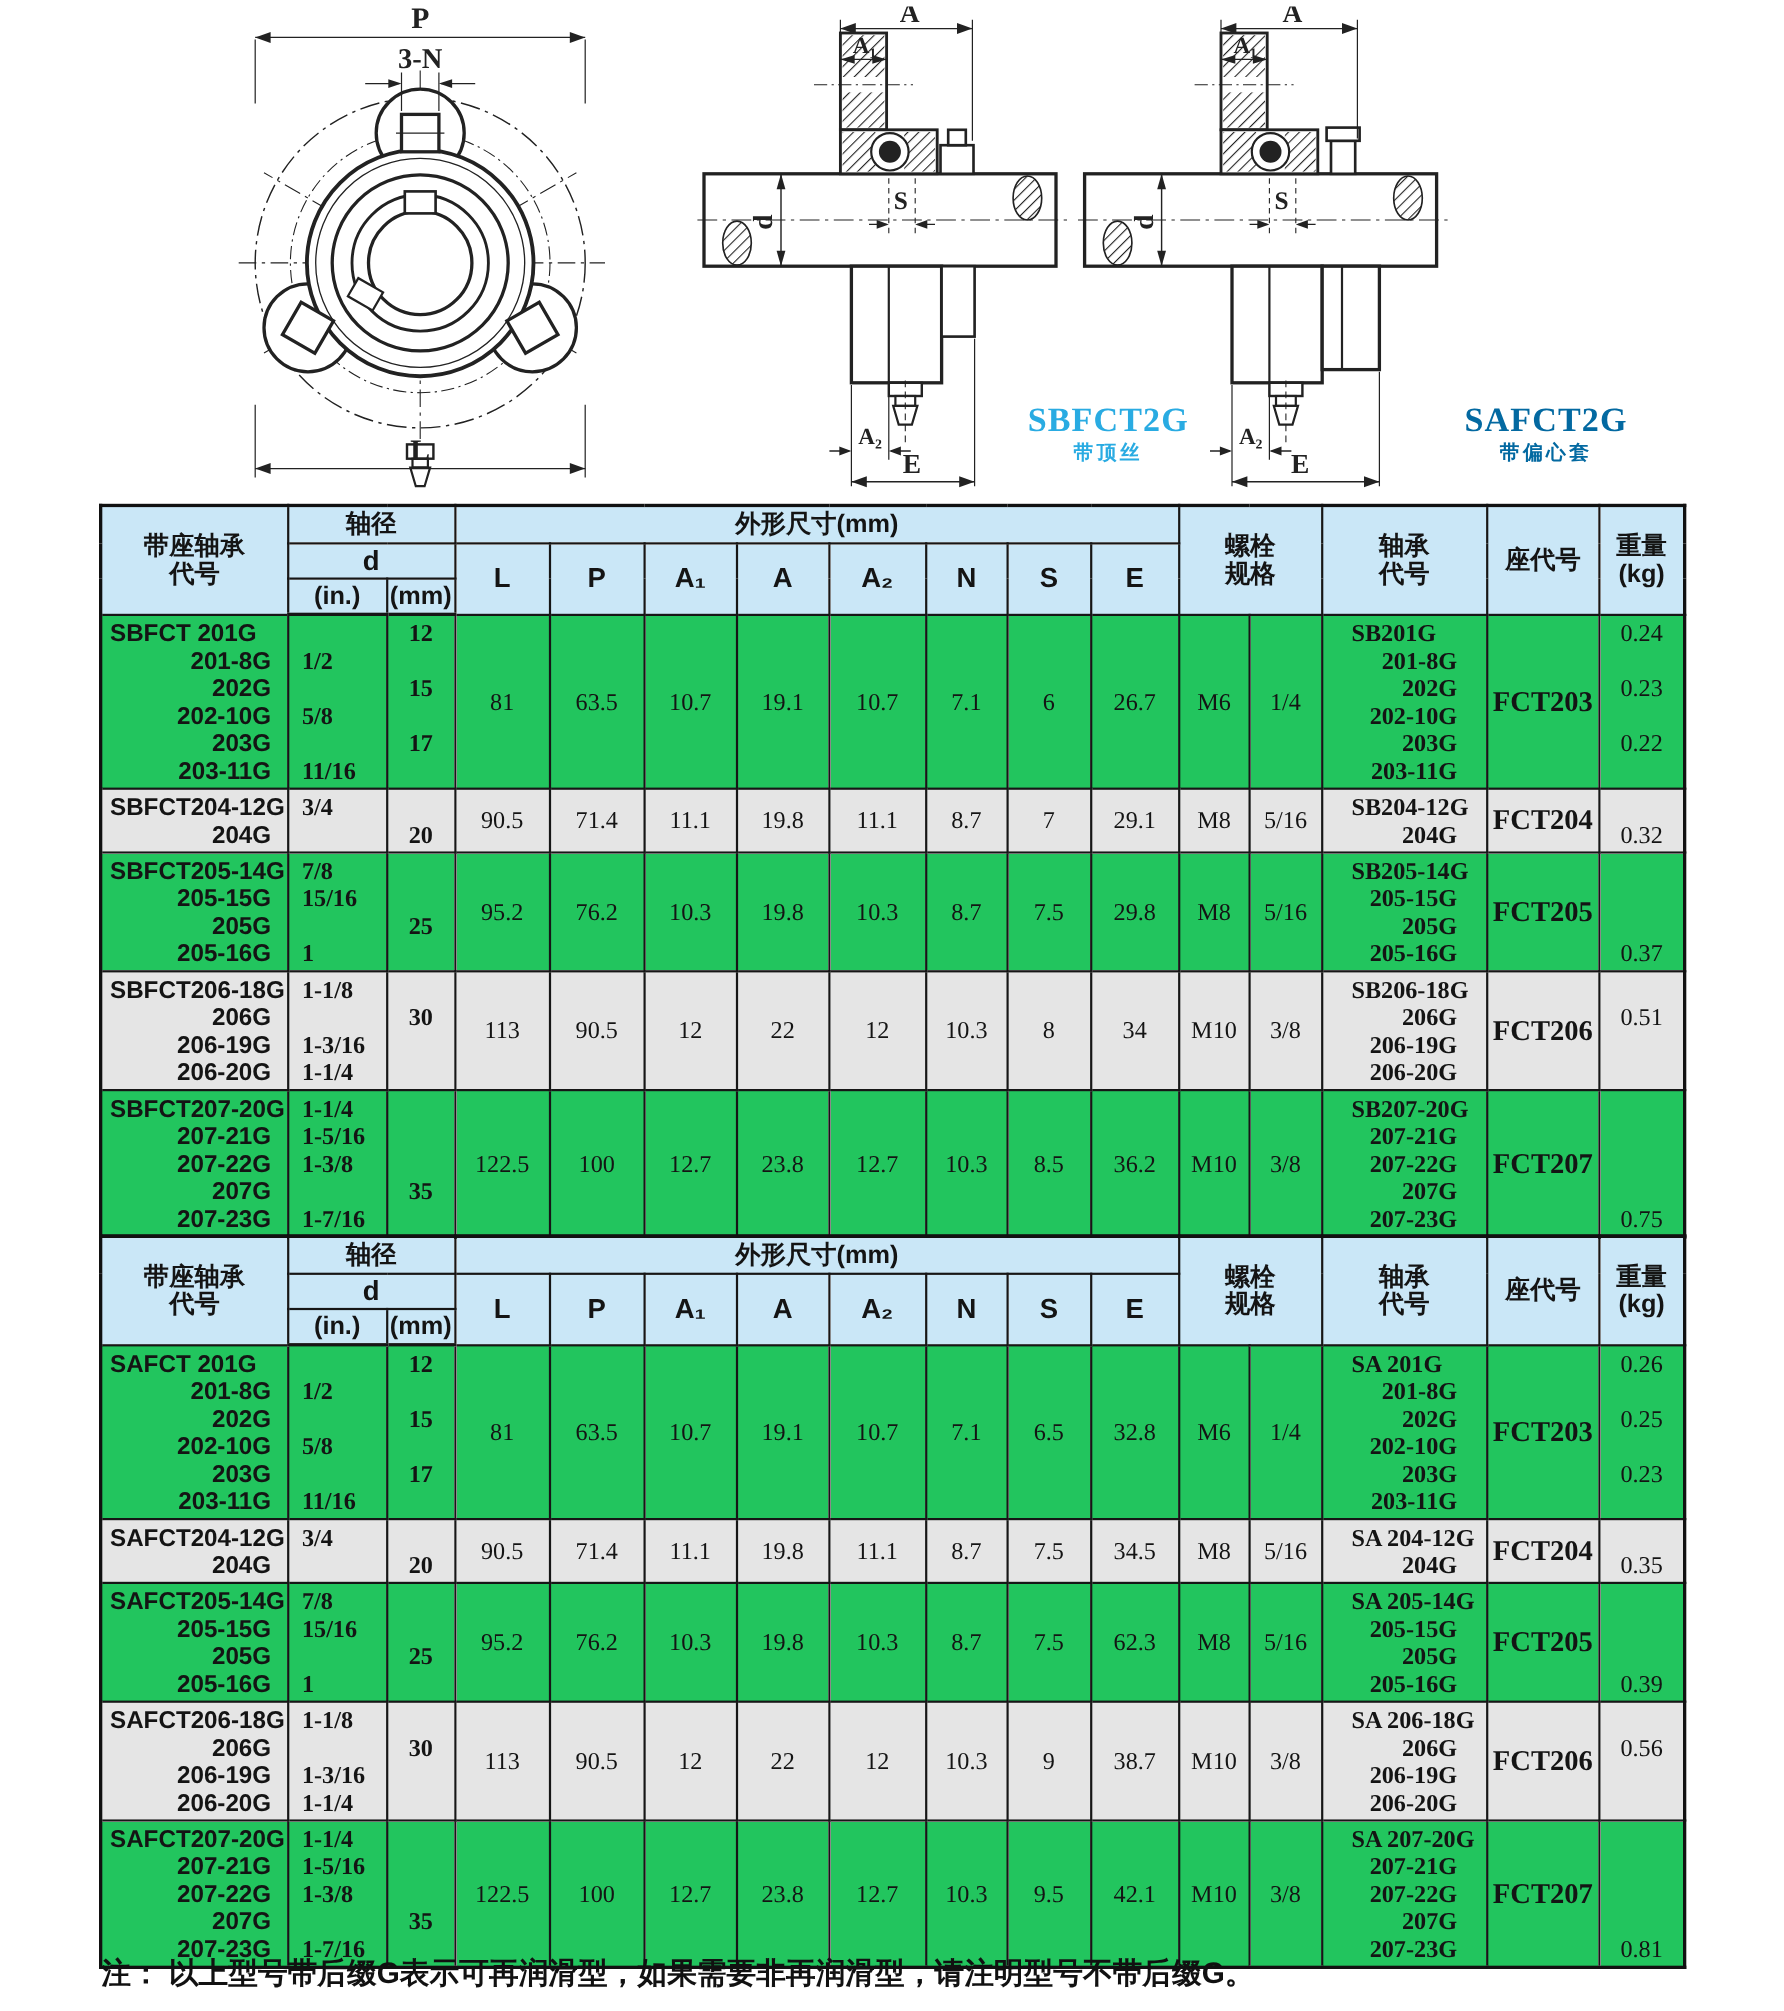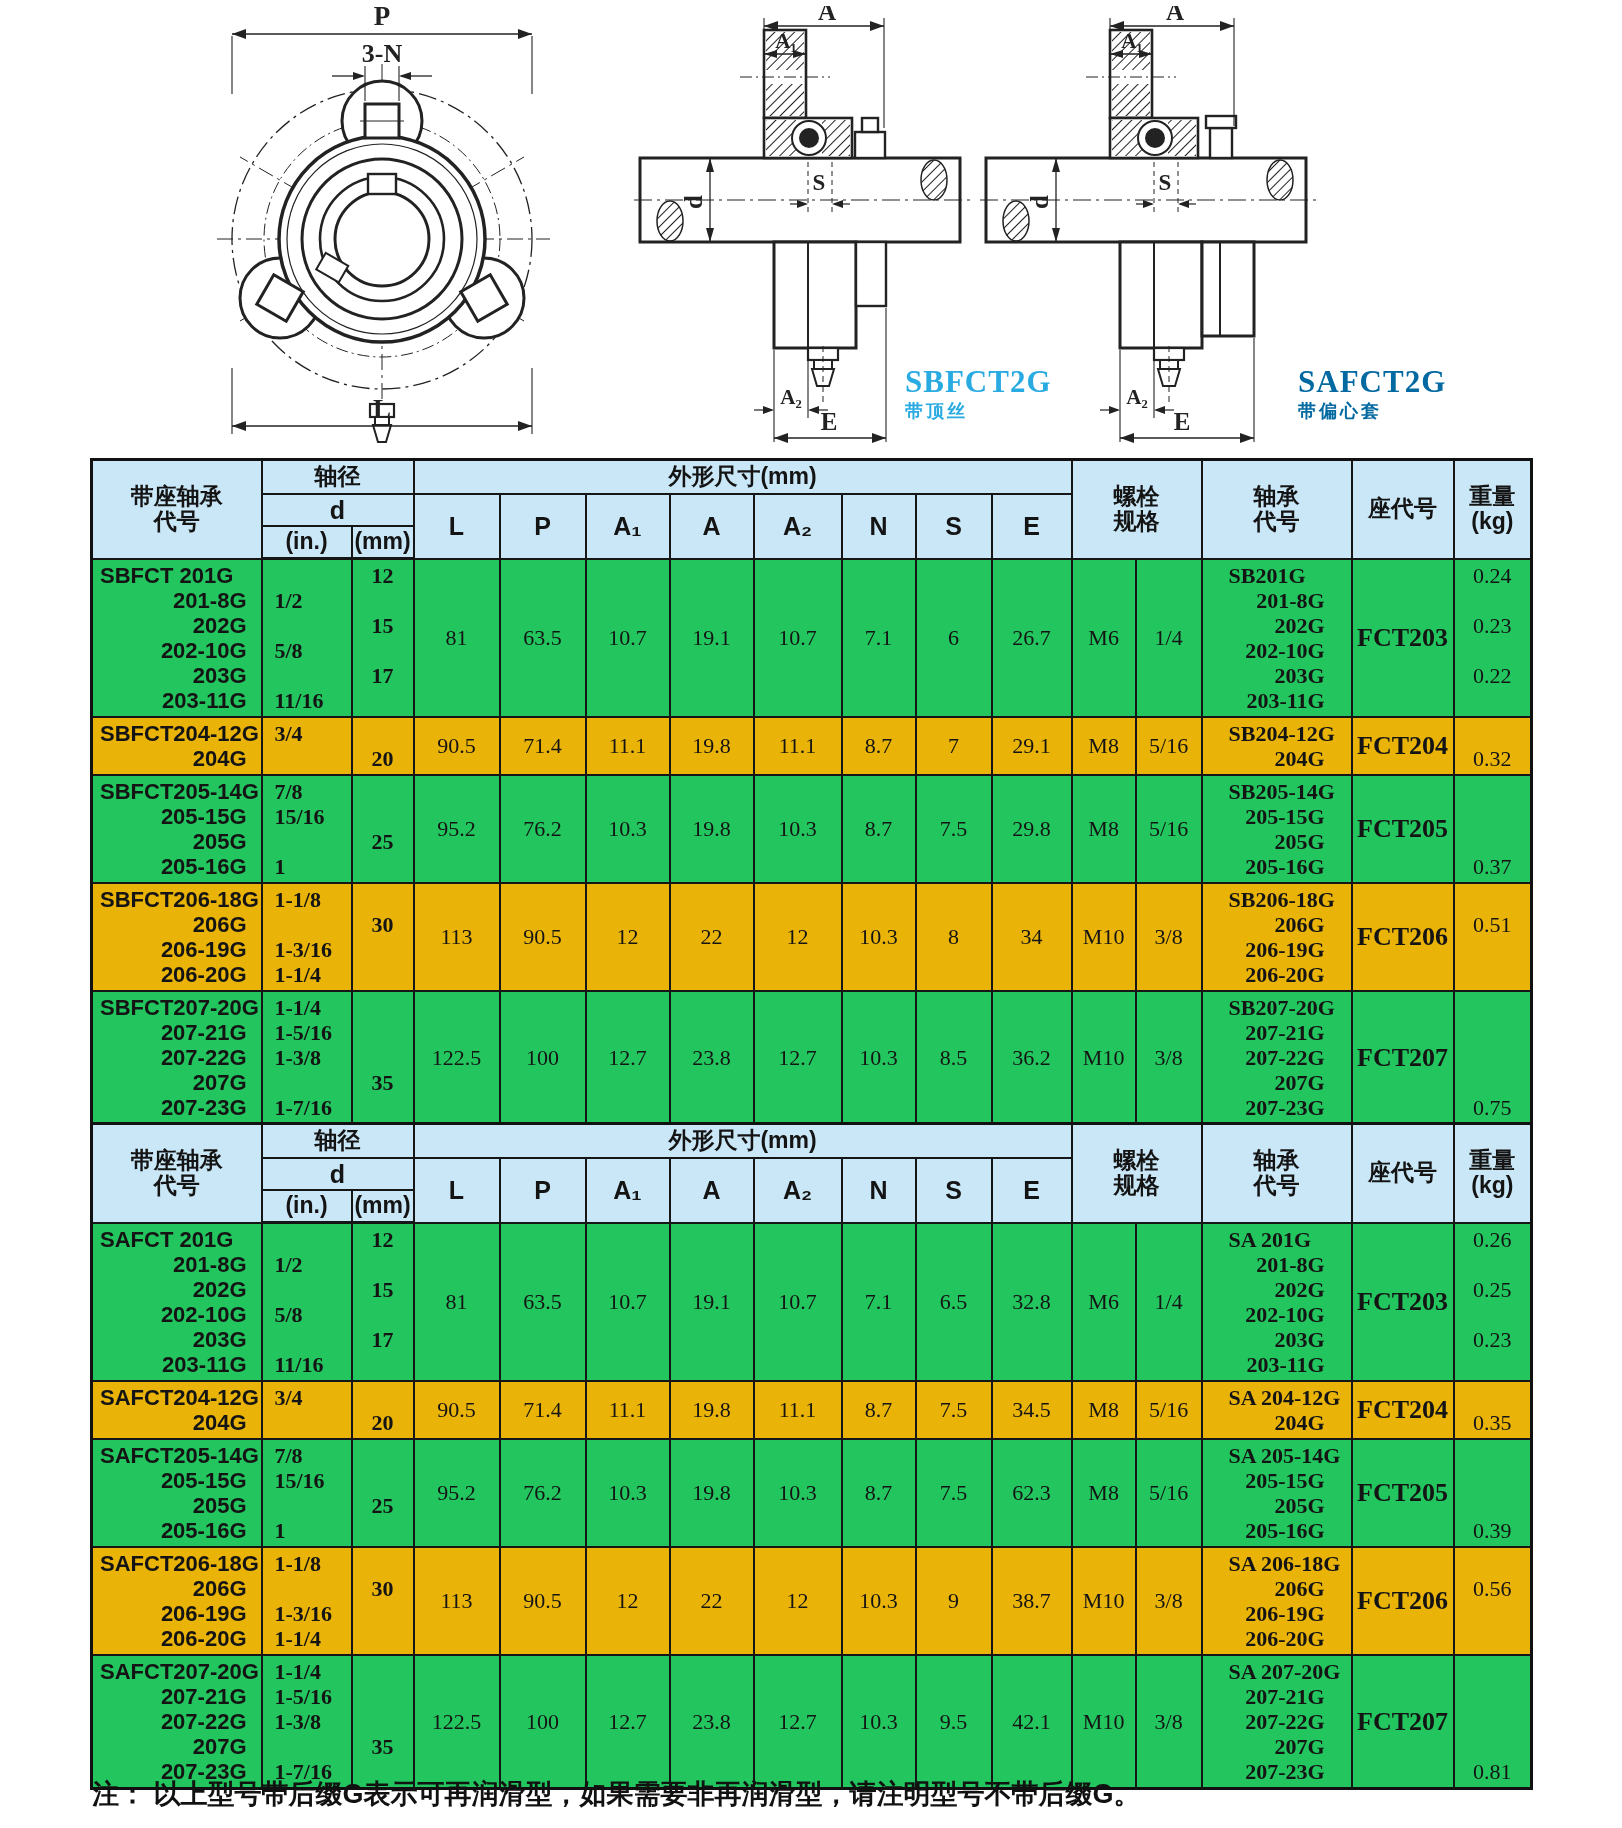--- a/index.html
+++ b/index.html
@@ -1,36 +1,36 @@
 <!DOCTYPE html>
 <html><head>
 <meta charset="utf-8">
 <style>
   html,body{margin:0;padding:0;background:#fff;}
   .page{position:relative;width:1622px;height:1828px;background:#fff;overflow:hidden;
         font-family:"Liberation Sans",sans-serif;color:#141414;}
   .drawings{position:absolute;top:0;left:0;width:1622px;height:458px;}
   .drawing-svg{position:absolute;}
-  .model-label{position:absolute;text-align:left;font-weight:bold;line-height:1.05;}
+  .model-label{position:absolute;text-align:center;font-weight:bold;line-height:1.05;}
   .model-label .model-name{font-family:"Liberation Serif",serif;font-size:31px;letter-spacing:1px;display:block;}
   .model-label .model-feature{font-family:"Liberation Sans",sans-serif;font-size:18px;letter-spacing:3px;display:block;margin-top:3px;}
 
   table.spec{position:absolute;left:90px;border-collapse:collapse;table-layout:fixed;width:1440px;
              border:3px solid #111;}
   #table-sbfct{top:458px;}
   #table-safct{top:1122px;}
   .spec th,.spec td{border:2px solid #161616;padding:0;vertical-align:middle;overflow:hidden;}
   .spec thead th{background:#cae7f7;font-weight:bold;font-size:23px;line-height:1.12;}
   .spec thead tr.hrow1 th{height:32px;}
   .spec thead tr.hrow2 th{height:30px;}
   .spec thead tr.hrow3 th{height:30px;}
   .spec thead tr:last-child th{border-bottom-width:3px;}
   .spec thead .latin{font-size:25px;}
   .spec tbody tr{background:#22c55e;}
-  .spec tbody tr.shaded{background:#eab308;}
+  .spec tbody tr.shaded{background:#e5e5e5;}
   .stack{padding:3px 0;}
   .line{height:25px;line-height:25px;white-space:nowrap;}
   td.codes-cell .line{font-weight:bold;font-size:22px;text-align:right;padding-right:14px;}
   td.codes-cell .line:first-child{text-align:left;padding-left:7px;padding-right:0;}
   td.inch-cell .line{font-family:"Liberation Serif",serif;font-weight:bold;font-size:22px;text-align:left;padding-left:12px;}
   td.mm-cell .line,td.weight-cell .line{font-family:"Liberation Serif",serif;font-size:22px;text-align:center;}
   td.mm-cell .line{font-weight:bold;}
   td.bearing-cell .line{font-family:"Liberation Serif",serif;font-weight:bold;font-size:22px;text-align:right;padding-right:26px;}
   td.bearing-cell .line:first-child{text-align:left;padding-left:26px;padding-right:0;}
   td.val-cell{text-align:center;font-family:"Liberation Serif",serif;font-size:22px;}

